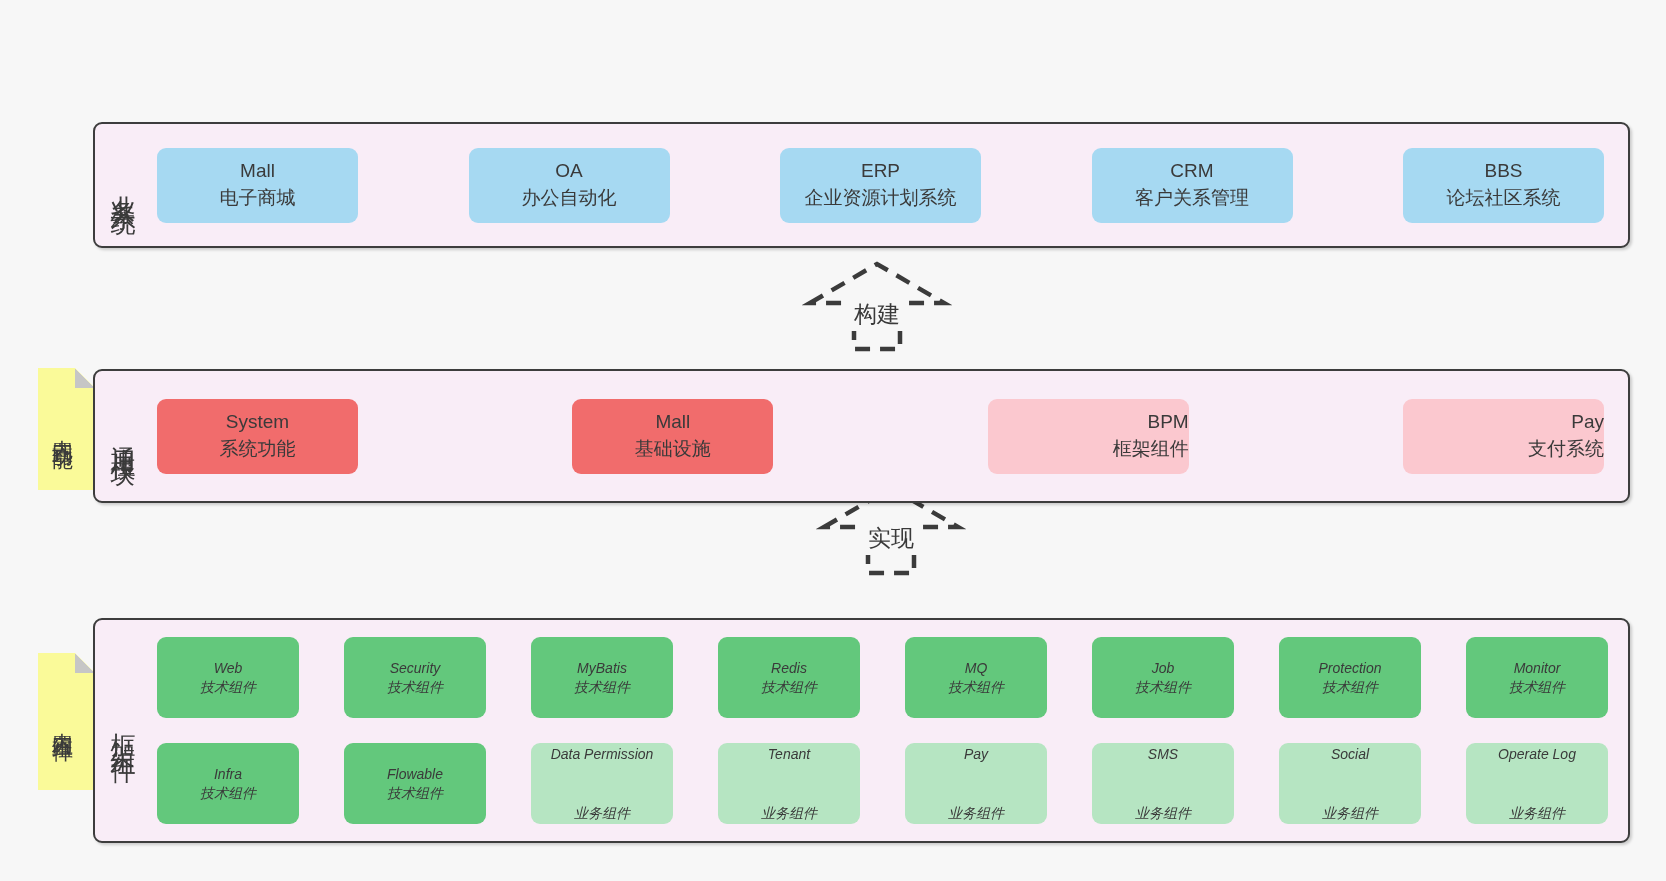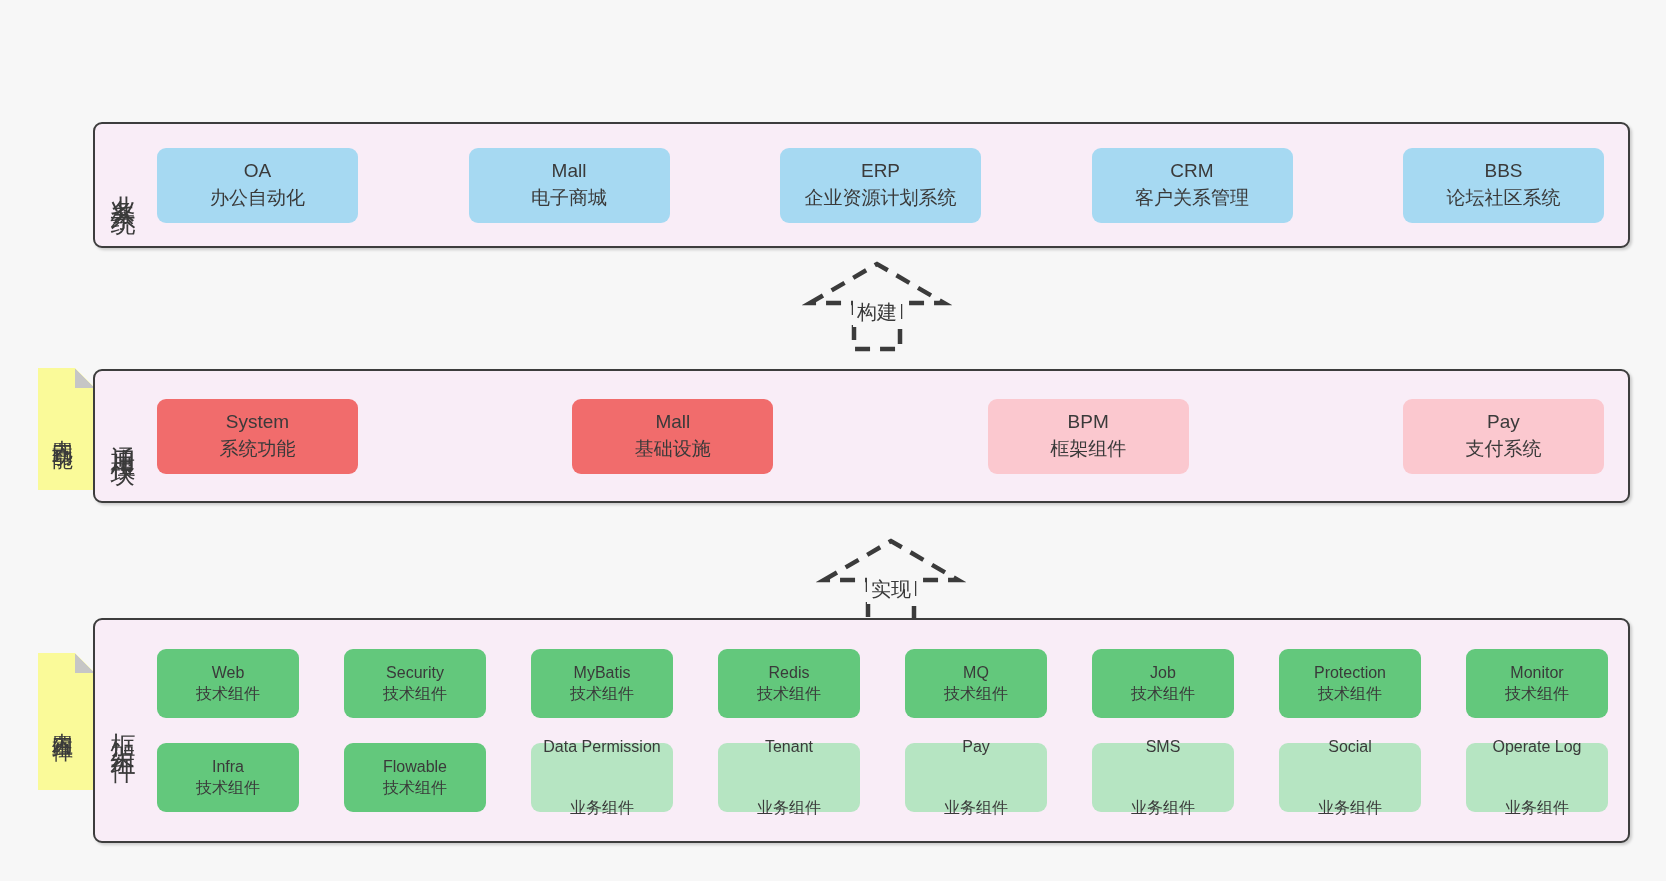--- a/index.html
+++ b/index.html
@@ -35,24 +35,24 @@
 
   .boxes6{flex:1;display:flex;align-items:center;justify-content:space-between;padding:0 24px 0 4px;}
   .rows8{flex:1;display:flex;flex-direction:column;gap:25px;padding:0 20px 0 4px;}
   .row8{display:flex;justify-content:space-between;}
 
   .box{
     display:flex;flex-direction:column;align-items:center;justify-content:center;
     text-align:center;border-radius:9px;color:var(--c-text);
   }
   .w6{width:201px;height:75px;font-size:19px;line-height:1.4;}
-  .w8{width:142px;height:69px;font-size:16px;line-height:1.3;}
+  .w8{width:142px;height:81px;font-size:14px;line-height:1.3;font-style:italic;}
   .blue{background:var(--c-blue);}
   .red{background:var(--c-red);}
-  .pink{background:var(--c-pink);}
+  .pink{background:var(--c-pink);align-items:flex-end;}
   .green{background:var(--c-green);}
   .green-light{background:var(--c-green_light);gap:40px;}
 
   .tab{
     position:absolute;left:38px;width:57px;background:var(--c-yellow);
     z-index:1;display:flex;align-items:center;justify-content:center;
     clip-path:polygon(0 0,calc(100% - 20px) 0,100% 20px,100% 100%,0 100%);
   }
   .tab::after{
     content:"";position:absolute;top:0;right:0;width:20px;height:20px;
@@ -60,52 +60,52 @@
   }
   .tab-1{top:368px;height:122px;}
   .tab-2{top:653px;height:137px;}
   .tab span{
     writing-mode:vertical-rl;text-orientation:upright;
     font-size:21px;letter-spacing:3px;color:var(--c-text);padding-right:8px;
   }
 
   .arrow{position:absolute;width:150px;z-index:1;}
   .arrow-1{left:802px;top:258px;height:97px;}
-  .arrow-2{left:816px;top:535px;height:100px;}
+  .arrow-2{left:816px;top:482px;height:100px;}
   .arrow svg{display:block;width:150px;height:97px;}
   .arrow svg path{stroke:var(--c-arrow);stroke-width:4.5;fill:none;stroke-dasharray:15 10;}
   .arrow-label{
     position:absolute;left:50%;top:40px;transform:translateX(-50%);
-    background:var(--c-bg);padding:1px 4px;font-size:20px;color:var(--c-text);white-space:nowrap;
+    background:var(--c-bg);padding:1px 4px;font-size:23px;color:var(--c-text);white-space:nowrap;
   }
 </style>
 </head>
 <body>
 
 <div class="stage">
 
   <div class="tab tab-1">
     <span>内置功能</span>
   </div>
   <div class="tab tab-2">
     <span>内置组件</span>
   </div>
 
   <div class="band band-1">
     <div class="band-label">
       <span>业务系统</span>
     </div>
     <div class="boxes6">
       <div class="box w6 blue">
+        <div>Mall</div>
+        <div>电子商城</div>
+      </div>
+      <div class="box w6 blue">
         <div>OA</div>
         <div>办公自动化</div>
-      </div>
-      <div class="box w6 blue">
-        <div>Mall</div>
-        <div>电子商城</div>
       </div>
       <div class="box w6 blue">
         <div>ERP</div>
         <div>企业资源计划系统</div>
       </div>
       <div class="box w6 blue">
         <div>CRM</div>
         <div>客户关系管理</div>
       </div>
       <div class="box w6 blue">

